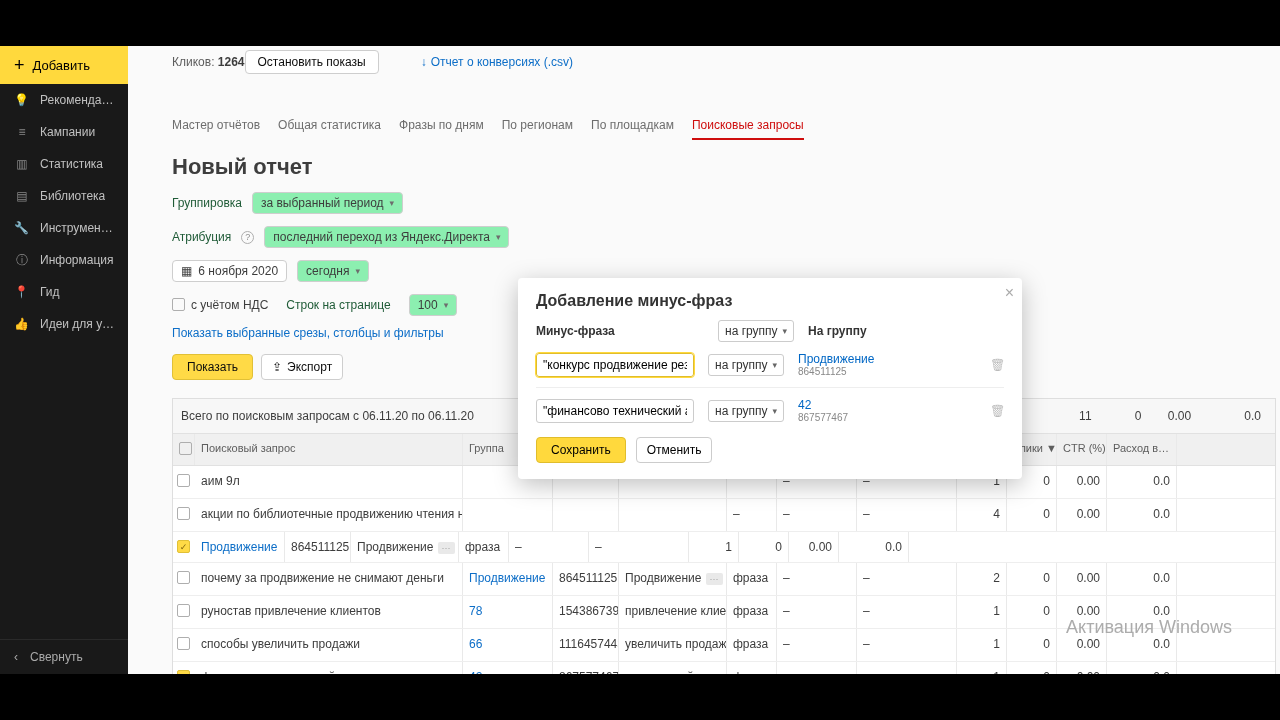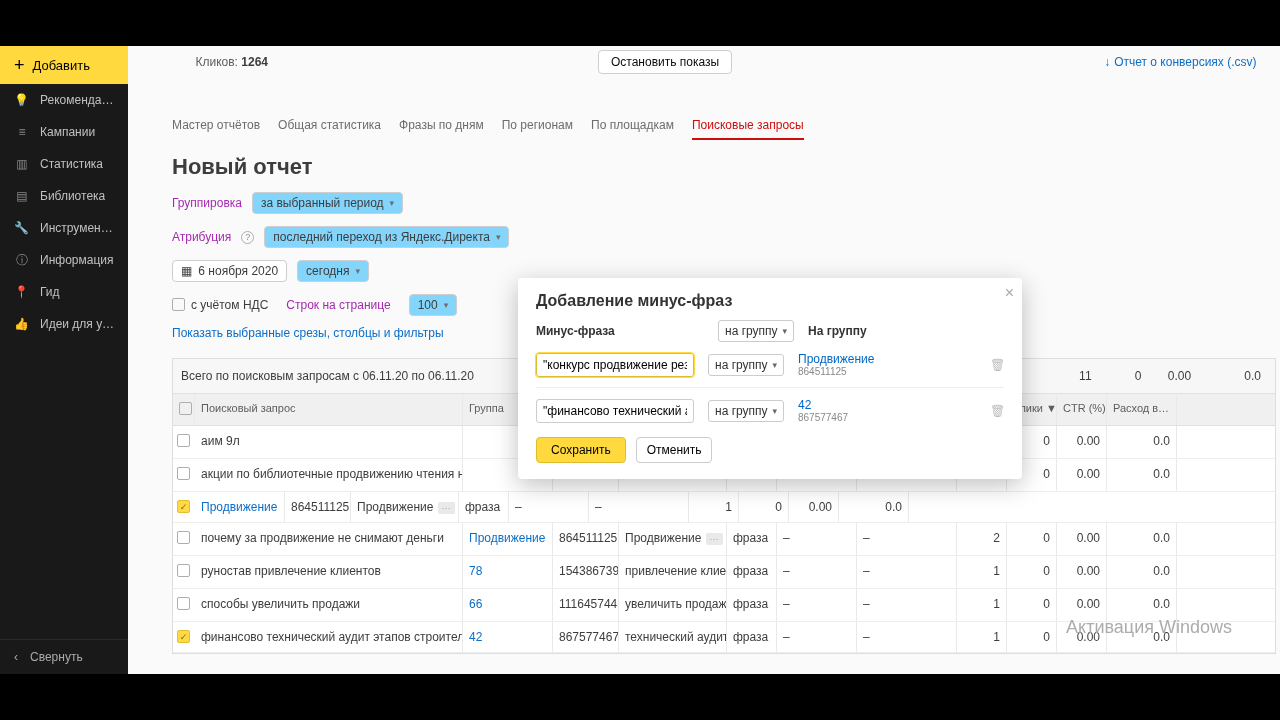--- a/index.html
+++ b/index.html
@@ -9,33 +9,33 @@
 .sidebar-add { background: #ffd93d; color: #000; padding: 10px 14px; display: flex; align-items: center; gap: 8px; font-size: 13px; cursor: pointer; }
 .sidebar-add .plus { font-size: 18px; font-weight: 300; line-height: 1; }
 .sidebar-item { display: flex; align-items: center; gap: 10px; padding: 8px 14px; font-size: 12px; cursor: pointer; }
 .sidebar-item .icon { width: 16px; height: 16px; display: flex; align-items: center; justify-content: center; color: #888; flex-shrink: 0; }
 .sidebar-item .label { white-space: nowrap; overflow: hidden; text-overflow: ellipsis; }
 .sidebar-item.gid .icon { color: #ff3b30; }
 .sidebar .spacer { flex: 1; }
 .sidebar-collapse { display: flex; align-items: center; gap: 12px; padding: 10px 14px; font-size: 12px; border-top: 1px solid #2a2a2a; cursor: pointer; color: #aaa; }
 .content { flex: 1; background: #fafafa; position: relative; overflow: hidden; }
 .content-inner { padding: 0 0 0 44px; color: #333; }
-.top-row { display: flex; align-items: center; justify-content: center; padding: 4px 0; font-size: 12px; gap: 330px; }
+.top-row { display: flex; align-items: center; justify-content: flex-start; padding: 4px 0; font-size: 12px; }
 .clicks-label { color: #555; }
 .clicks-val { font-weight: bold; }
 .stop-btn { border: 1px solid #ccc; background: #fff; padding: 4px 12px; border-radius: 4px; cursor: pointer; font-size: 12px; }
 .report-link { color: #0067c5; text-decoration: none; font-size: 12px; display: flex; align-items: center; gap: 4px; margin-left: 42px;}
 .report-link::before { content: "↓"; }
 .tabs { display: flex; gap: 18px; margin-top: 40px; font-size: 12px; }
 .tab { color: #666; padding-bottom: 6px; cursor: pointer; }
 .tab.active { color: #c00; border-bottom: 2px solid #c00; }
 .title { font-size: 22px; font-weight: bold; margin-top: 14px; }
 .controls-row { display: flex; align-items: center; gap: 10px; margin-top: 12px; font-size: 12px; }
-.ctrl-label { color: #a21caf; }
-.select-box { border: 1px solid #ccc; background: #7dd3fc; padding: 3px 8px; border-radius: 4px; display: flex; align-items: center; gap: 6px; cursor: pointer; }
+.ctrl-label { color: #14532d; }
+.select-box { border: 1px solid #ccc; background: #86efac; padding: 3px 8px; border-radius: 4px; display: flex; align-items: center; gap: 6px; cursor: pointer; }
 .chev { font-size: 9px; color: #666; }
 .help-ic { width: 13px; height: 13px; border: 1px solid #aaa; border-radius: 50%; display: inline-flex; align-items: center; justify-content: center; font-size: 9px; color: #888; }
 .date-box { border: 1px solid #ccc; background: #fff; padding: 3px 8px; border-radius: 4px; display: flex; align-items: center; gap: 6px; cursor: pointer; }
 .check-row { display: flex; align-items: center; gap: 18px; margin-top: 12px; font-size: 12px; }
 .checkbox { width: 13px; height: 13px; border: 1px solid #aaa; border-radius: 2px; display: inline-block; }
 .link { color: #0067c5; cursor: pointer; font-size: 12px; }
 .action-row { display: flex; align-items: center; gap: 8px; margin-top: 14px; }
 .btn-primary { background: #ffd93d; border: 1px solid #e0bd2c; padding: 5px 14px; border-radius: 4px; cursor: pointer; font-size: 12px; }
 .btn-sec { background: #fff; border: 1px solid #ccc; padding: 5px 10px; border-radius: 4px; cursor: pointer; font-size: 12px; display: flex; align-items: center; gap: 5px; }
 .table-wrap { margin-top: 18px; border: 1px solid #ddd; background: #fff; width: 1104px; }
@@ -182,20 +182,27 @@
             <span>с учётом НДС</span>
           </label>
         <span class="ctrl-label">Строк на странице</span>
         <div class="select-box">
             <span>100</span>
             <span class="chev">▾</span>
           </div>
       </div>
       <div style="margin-top:10px;"><span class="link">Показать выбранные срезы, столбцы и фильтры</span></div>
 
+      <div class="action-row">
+        <button class="btn-primary">Показать</button>
+        <button class="btn-sec">
+            <span>⇪</span>
+            <span>Экспорт</span>
+          </button>
+      </div>
 
       <div class="table-wrap">
         <div class="summary-row">
           <span class="sum-label">Всего по поисковым запросам с 06.11.20 по 06.11.20</span>
           <span class="sum-num">11</span>
           <span class="sum-num">0</span>
           <span class="sum-num">0.00</span>
           <span class="sum-num w70">0.0</span>
         </div>
         <div class="header-row">

